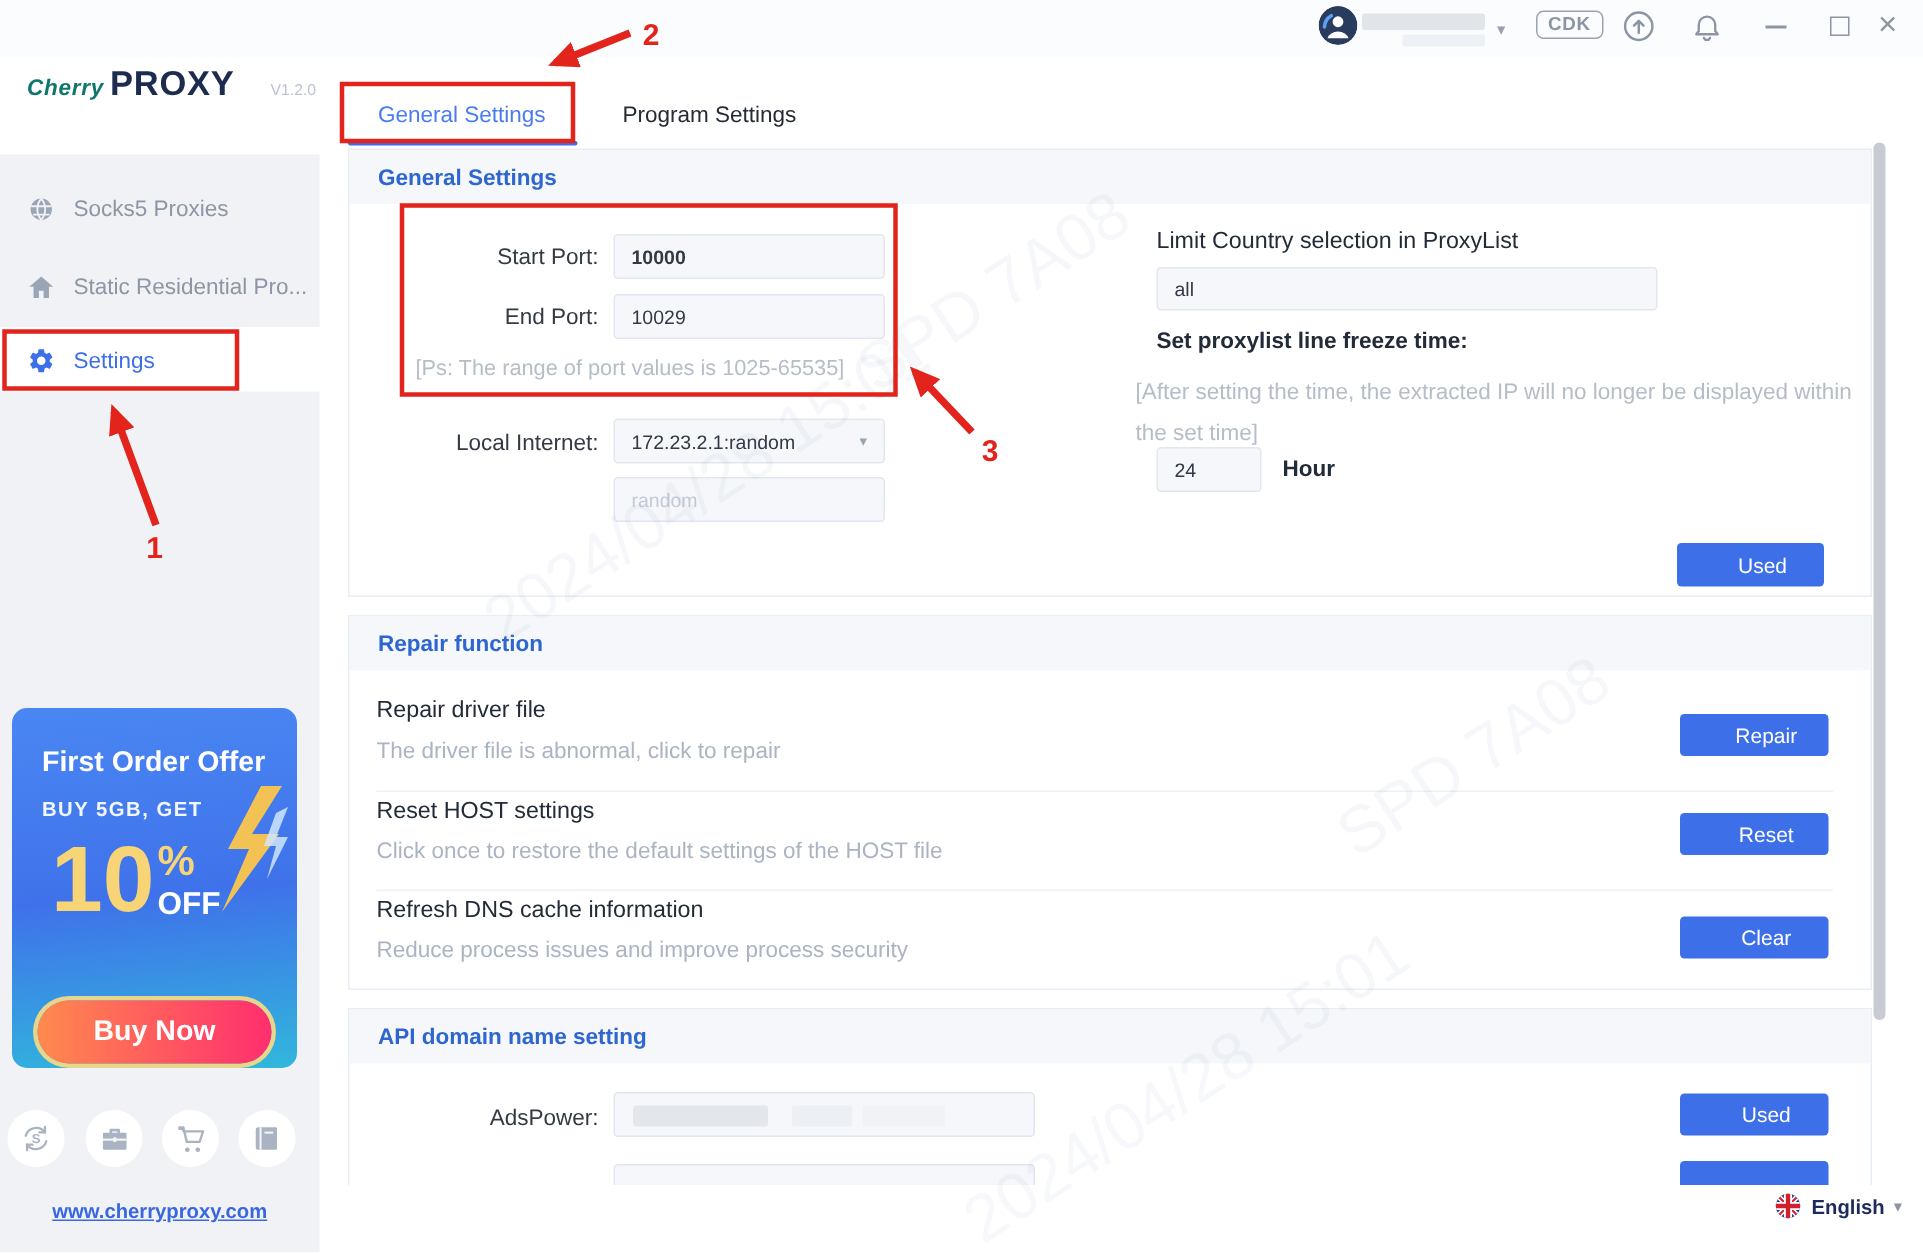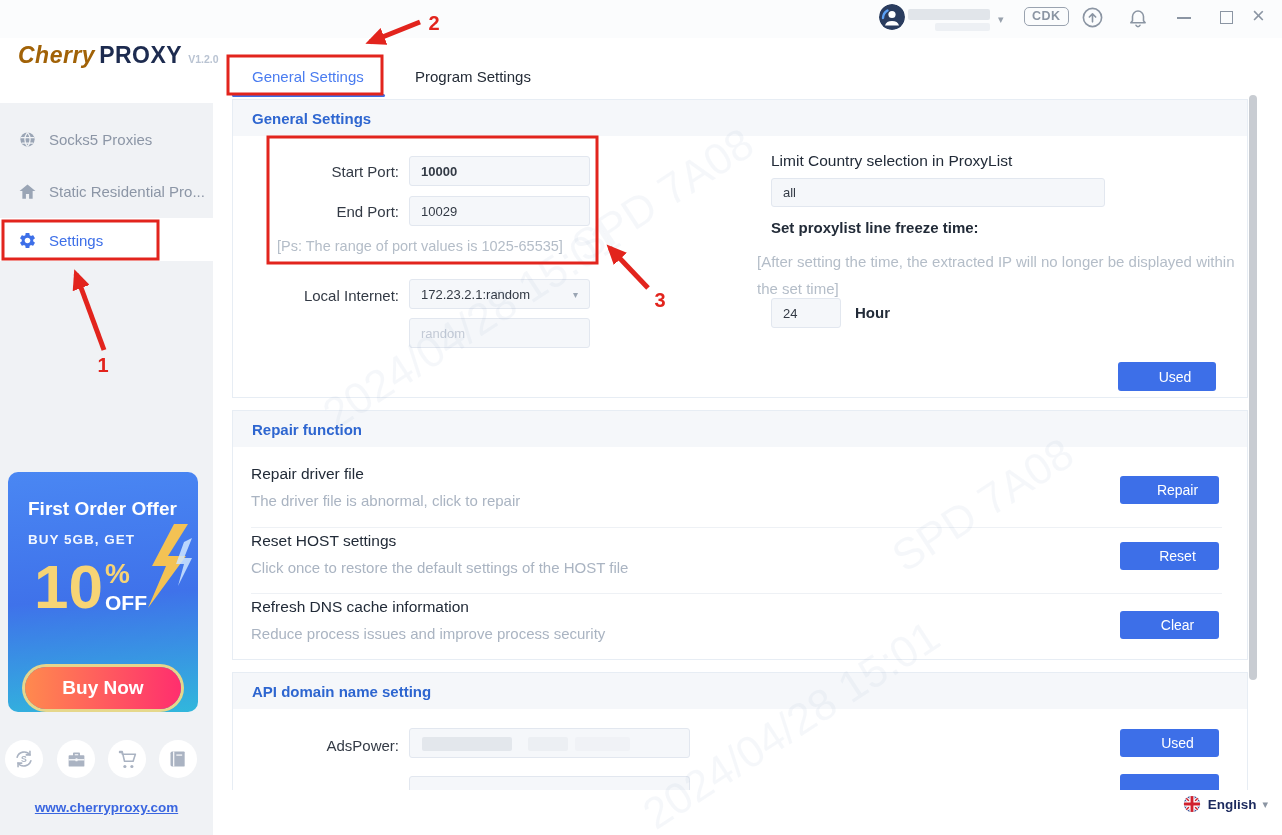--- a/index.html
+++ b/index.html
@@ -15,23 +15,23 @@
   .mask-line2 { left:935px; top:23px; width:55px; height:8px; background:#edf0f4; border-radius:2px;}
   .caret { font-size:11px; color:#98a1ad; }
   .cdk { left:1024px; top:7px; border:1.6px solid #9aa3b0; border-radius:5px; padding:1px 7px 2px 7px; font-size:12.5px; font-weight:bold; color:#8b95a3; letter-spacing:0.5px;}
   .win-min { left:1177px; top:17px; width:14px; height:2px; background:#8b95a3; }
   .win-max { left:1220px; top:11px; width:13px; height:13px; border:1.8px solid #8b95a3; }
   .win-close { left:1252px; top:3px; font-size:22px; color:#8b95a3; }
 
   
   .sidebar { position:absolute; left:0; top:0; width:213px; height:835px; background:#fff; z-index:4; }
   .logo { position:absolute; left:18px; top:42px; white-space:nowrap; }
-  .logo .brand1 { font-size:23px; font-weight:bold; font-style:italic; color:#a16207; letter-spacing:0.5px;}
+  .logo .brand1 { font-size:15px; font-weight:bold; font-style:italic; color:#0f766e; letter-spacing:0.5px;}
   .logo .brand2 { font-size:23px; font-weight:bold; color:#1d2b4f; margin-left:4px; letter-spacing:0.5px;}
-  .logo .ver { font-size:10.5px; color:#b9c3d2; margin-left:6px; font-weight:bold;}
+  .logo .ver { font-size:10.5px; color:#b9c3d2; margin-left:24px; font-weight:normal;}
   .side-gray1 { position:absolute; left:0; top:103px; width:213px; height:115px; background:#f0f2f5; }
   .side-gray2 { position:absolute; left:0; top:260px; width:213px; height:575px; background:#f0f2f5; }
   .side-item { position:absolute; left:0; width:213px; height:42px; display:flex; align-items:center; }
   .side-item .ic { margin-left:18px; width:19px; height:19px; flex:0 0 19px; }
   .side-item .lbl { margin-left:12px; font-size:15px; color:#8c96a6; white-space:nowrap; }
   .side-item.active { background:#fff; }
   .side-item.active .lbl { color:#3d6fe8; }
 
   
   .promo { position:absolute; left:8px; top:472px; width:190px; height:240px; border-radius:10px;

